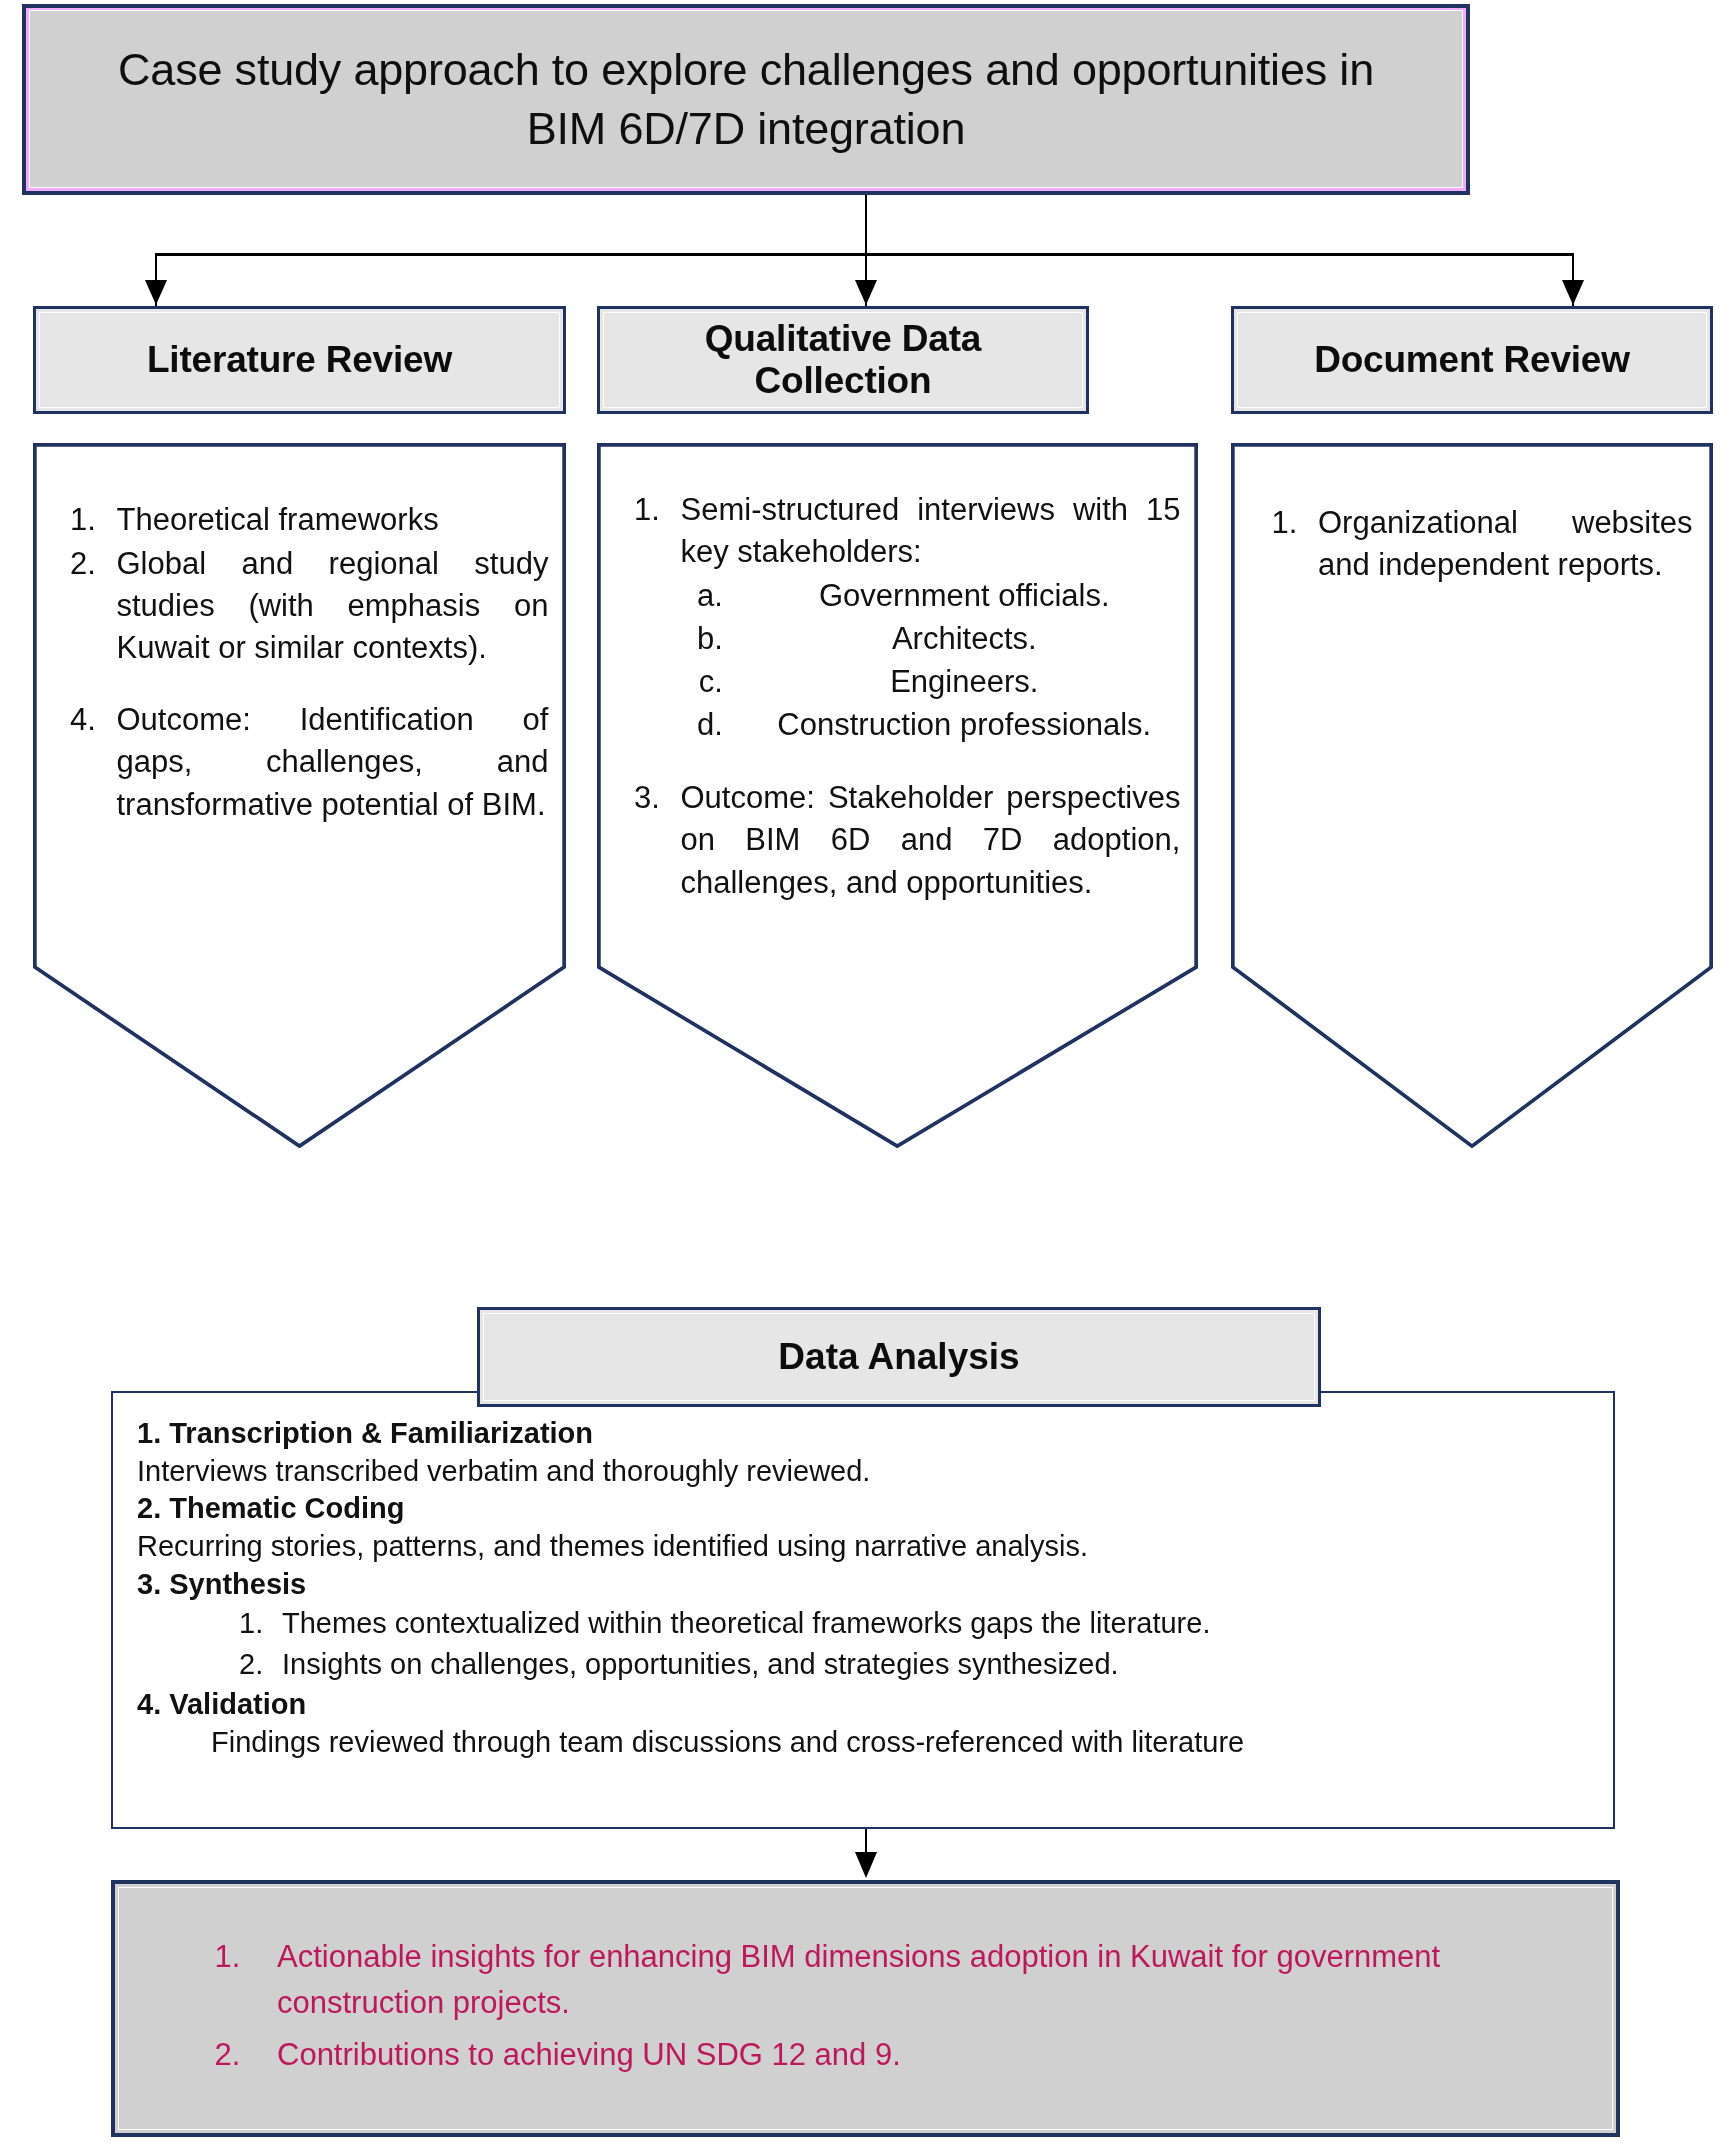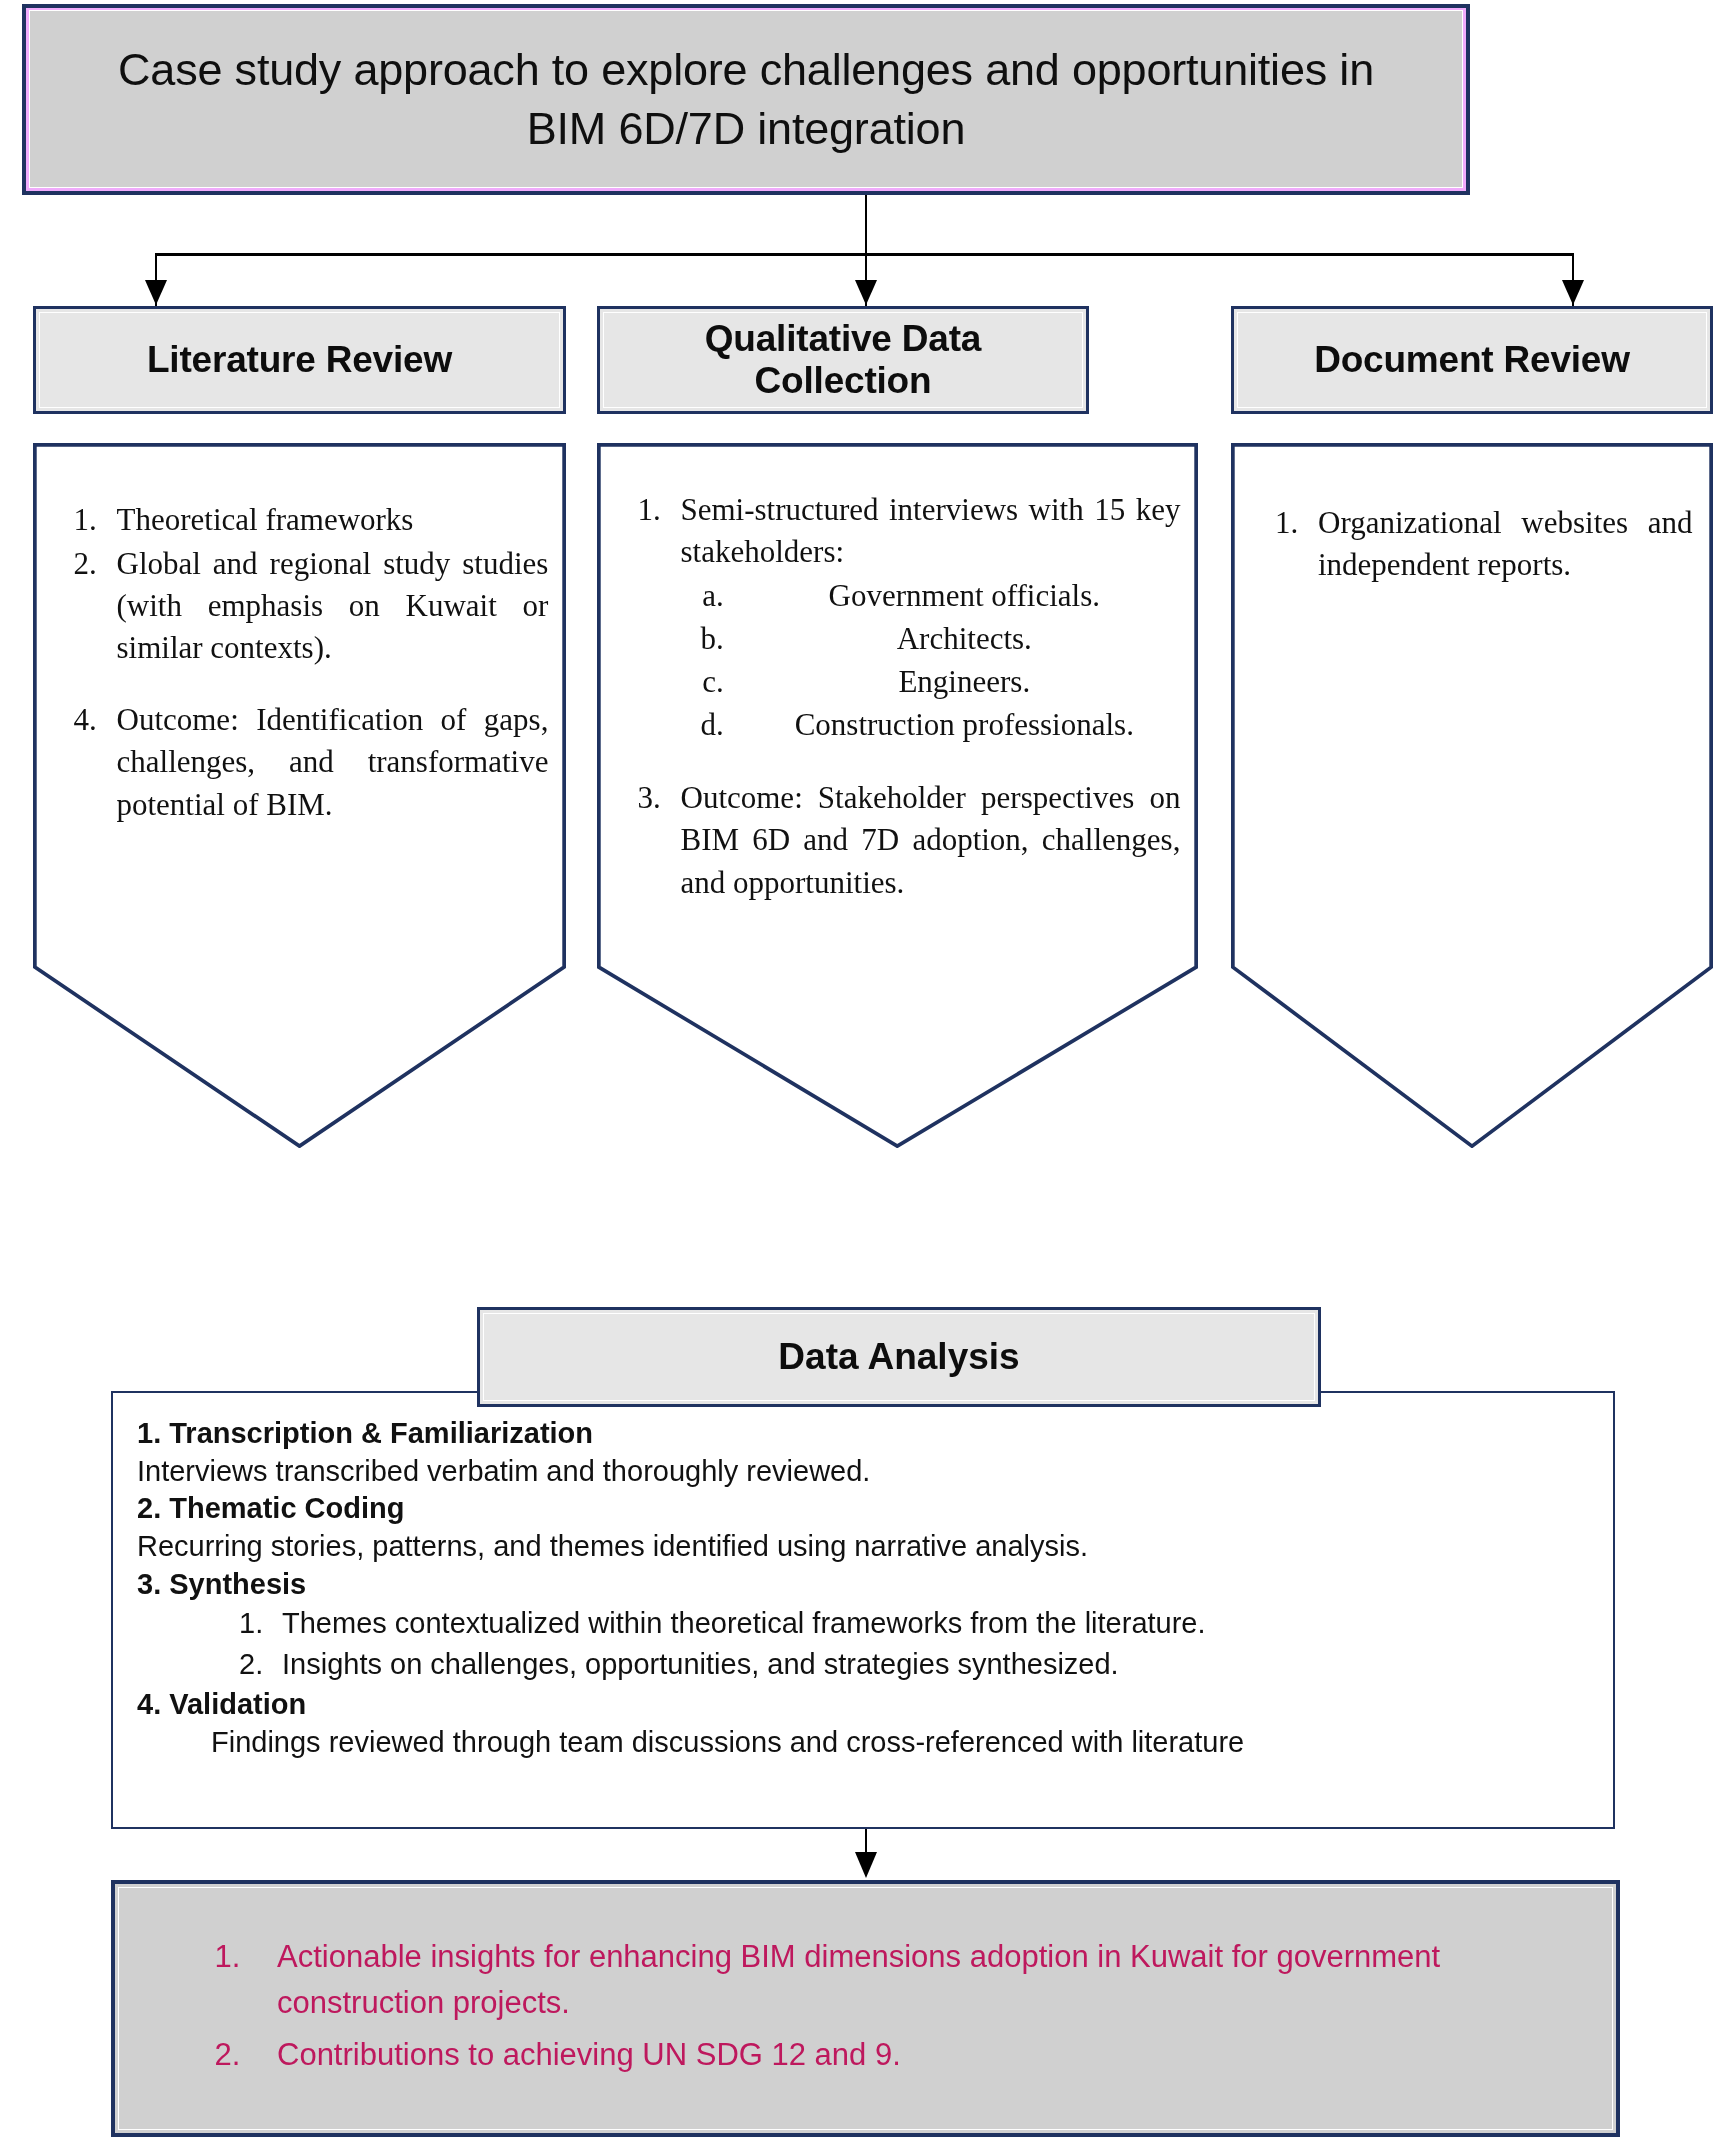--- a/index.html
+++ b/index.html
@@ -117,21 +117,20 @@
 
   ol.lv1 {
     margin: 0;
     padding: 0 0 0 52px;
     list-style: decimal;
     text-align: justify;
   }
   ol.lv1 > li {
     margin: 0 0 1.9px 0;
     padding-left: 12px;
-    font-family: Liberation Serif, serif;
   }
   ol.lv1 > li::marker { font-size: 31px; }
   ol.lv2 {
     margin: 1.9px 0 2.8px 0;
     padding: 0 0 0 51px;
     list-style: lower-alpha;
     text-align: center;
   }
   ol.lv2 > li { padding-left: 16.7px; margin: 0 0 0.9px 0; }
   .spacer-li { list-style: none; height: 26px; }
@@ -304,21 +303,21 @@
 
   <div class="navy-outer" id="da-body">
     <div class="inner"></div>
     <div id="da-body-text">
       <div class="da-head-first">1.   Transcription &amp; Familiarization</div>
       <div>Interviews transcribed verbatim and thoroughly reviewed.</div>
       <div class="da-head">2. Thematic Coding</div>
       <div>Recurring stories, patterns, and themes identified using narrative analysis.</div>
       <div class="da-head">3. Synthesis</div>
       <div class="da-sub">
-        <span class="num">1.</span><span>Themes contextualized within theoretical frameworks from the literature.</span>
+        <span class="num">1.</span><span>Themes contextualized within theoretical frameworks gaps the literature.</span>
       </div>
       <div class="da-sub">
         <span class="num">2.</span><span>Insights on challenges, opportunities, and strategies synthesized.</span>
       </div>
       <div class="da-head">4. Validation</div>
       <div class="da-indent">Findings reviewed through team discussions and cross-referenced with literature</div>
     </div>
   </div>
 
   <div class="conn conn-v" style="left:865px; top:1829px; height:41px;"></div>

